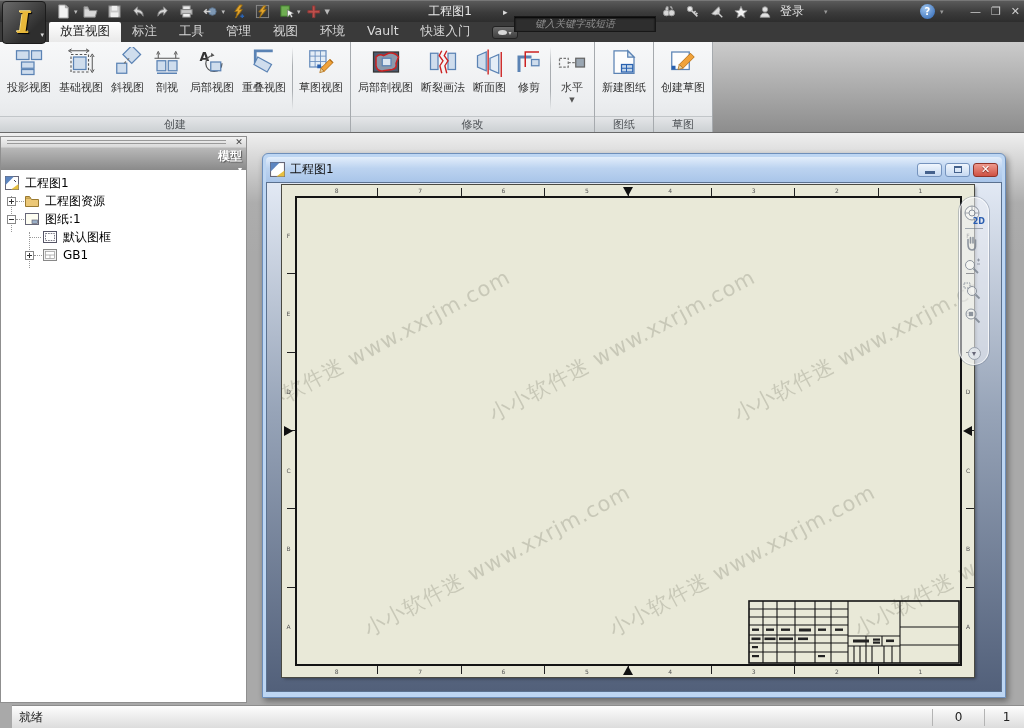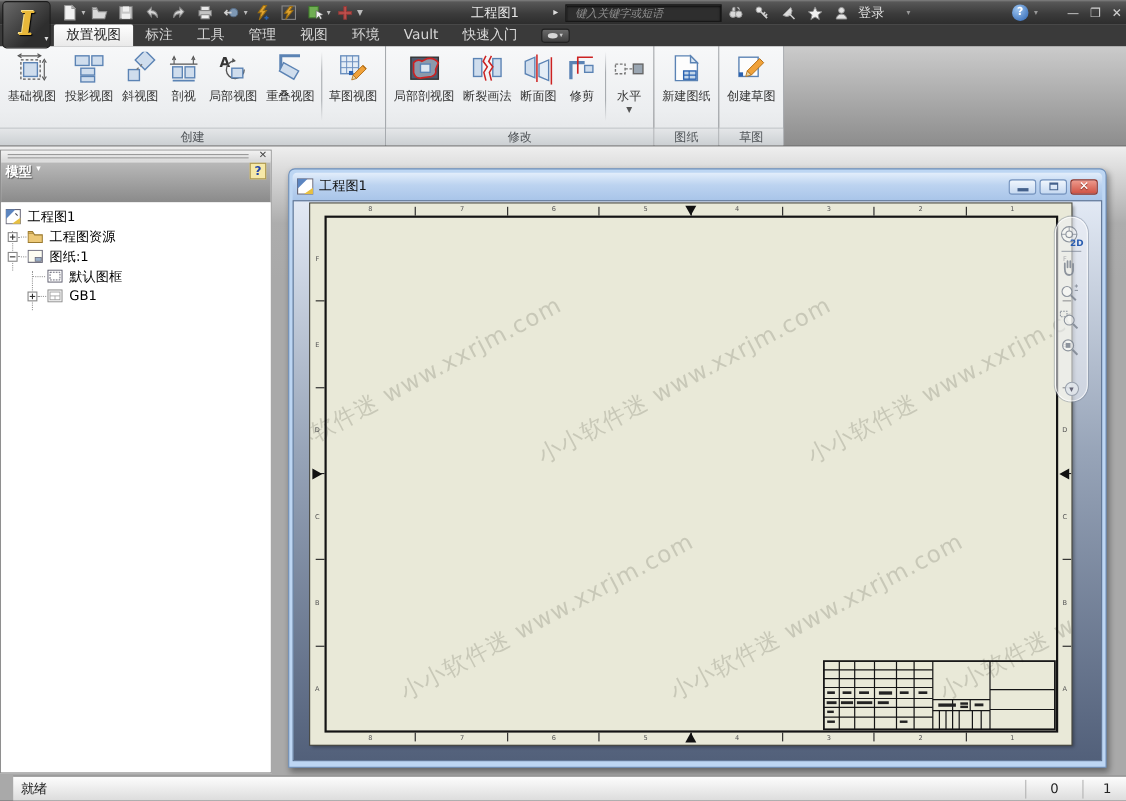--- a/index.html
+++ b/index.html
@@ -16,23 +16,23 @@
     display:flex; align-items:center; justify-content:center; cursor:pointer; }
   #appbtn .ilogo { font-family:"DejaVu Serif","Liberation Serif",serif; font-size:30px; font-weight:bold;
     color:#e8b83a; text-shadow:1px 1px 1px #000, -1px -1px 0 #f8e08a; transform:skewX(-8deg); line-height:1; }
   #appbtn .dd { position:absolute; right:1px; bottom:4px; color:#ddd; font-size:7px; }
   .qat { display:flex; align-items:center; gap:2px; margin-left:52px; }
   .qbtn { width:22px; height:18px; display:flex; align-items:center; justify-content:center; cursor:pointer; border-radius:2px; }
   .qbtn svg { width:15px; height:15px; }
   .qdd { color:#bbb; font-size:7px; margin-left:-2px; }
   #doc-title { position:absolute; left:380px; width:140px; text-align:center; color:#e8e8e8; font-size:12px; }
   .tb-arrow { position:absolute; left:503px; color:#ddd; font-size:9px; }
-  #searchbox { position:absolute; left:514px; top:3px; width:142px; height:16px; background:#2e2e2e;
+  #searchbox { position:absolute; left:514px; top:15px; width:142px; height:16px; background:#2e2e2e;
     border:1px solid #171717; box-shadow:inset 0 1px 2px #000; color:#ddd; font-size:10px; font-style:italic;
-    padding:0 8px; }
+    padding:0 20px;font-family:Liberation Mono, monospace; }
   #searchbox::placeholder { color:#909090; font-style:italic; }
   .tb-icons { position:absolute; left:660px; display:flex; align-items:center; gap:6px; }
   .tb-icons .ic { width:18px; height:16px; display:flex; align-items:center; justify-content:center; cursor:pointer; }
   .tb-icons svg { width:14px; height:14px; }
   #login { color:#e0e0e0; font-size:12px; cursor:pointer; }
   .tb-dd { color:#999; font-size:7px; margin-left:14px; cursor:pointer; }
   #helpwrap { position:absolute; left:920px; display:flex; align-items:center; gap:3px; }
   #helpwrap .hc { width:15px; height:15px; border-radius:50%; background:radial-gradient(circle at 35% 30%,#9cc4f0,#2a62b0);
     color:#fff; font-size:10px; font-weight:bold; text-align:center; line-height:15px; cursor:pointer; }
   #winctl { position:absolute; right:4px; top:0; display:flex; gap:10px; align-items:center; height:22px; }
@@ -67,21 +67,21 @@
   
   #workspace { position:absolute; left:0; top:133px; width:1024px; height:572px;
     background:linear-gradient(#efefef,#adadad 70px,#a9a9a9 120px); }
 
   
   #browser { position:absolute; left:0; top:3px; width:247px; height:567px; background:#fff;
     border:1px solid #8f8f8f; display:flex; flex-direction:column; }
   #grip { height:11px; background:linear-gradient(#f2f2f2,#d9d9d9); display:flex; align-items:center; border-bottom:1px solid #c9c9c9; }
   #grip .lines { flex:1; height:4px; margin:0 6px; border-top:1px solid #9a9a9a; border-bottom:1px solid #9a9a9a; }
   #grip .x { width:14px; color:#444; font-size:9px; line-height:10px; text-align:center; cursor:pointer; }
-  #bheader { height:36px; background:linear-gradient(#b8b8b8,#8a8a8a); display:flex; align-items:flex-start; padding:0 4px; }
+  #bheader { height:22px; background:linear-gradient(#b8b8b8,#8a8a8a); display:flex; align-items:flex-end; padding:0 4px;flex-direction:column; }
   #bheader .ttl { color:#fff; font-weight:bold; font-size:12px; text-shadow:1px 1px 1px #555; cursor:pointer; }
   #bheader .dd { color:#fff; font-size:8px; margin-left:4px; }
   #bheader .help { margin-left:auto; width:15px; height:15px; background:#f6e9a8; border:1px solid #b09a50;
     color:#2244aa; font-weight:bold; font-size:11px; text-align:center; line-height:14px; cursor:pointer; }
   #tree { flex:1; position:relative; background:#fff; font-size:12px; color:#000; padding-top:4px; }
   .trow { position:relative; height:18px; display:flex; align-items:center; cursor:pointer; }
   .trow .tlabel { margin-left:4px; white-space:nowrap; }
   .exp { position:absolute; width:9px; height:9px; background:#fff; border:1px solid #888; z-index:2; }
   .exp::before { content:""; position:absolute; left:1px; top:3px; width:5px; height:1px; background:#333; }
   .exp.plus::after { content:""; position:absolute; left:3px; top:1px; width:1px; height:5px; background:#333; }
@@ -302,35 +302,35 @@
       <span class="dd">▾</span>
     </div>
   </div>
 
   <div id="ribbon">
 
     <div class="rgroup">
       <div class="btns">
         <div class="rbtn">
           <svg viewBox="0 0 24 24">
+              <rect x="2" y="3" width="10" height="7" class="st"></rect>
+              <rect x="14" y="3" width="8" height="7" class="st"></rect>
+              <rect x="6" y="12" width="10" height="5" class="st"></rect>
+              <rect x="6" y="18" width="10" height="4" class="st"></rect>
+            </svg>
+          <span class="lbl">投影视图</span>
+        </div>
+        <div class="rbtn">
+          <svg viewBox="0 0 24 24">
               <path d="M3,3 h15 M16,1.5 l2.5,1.5 -2.5,1.5 M4.5,1.5 L2,3 l2.5,1.5" stroke="#555" fill="none" stroke-width="0.8"></path>
               <rect x="4" y="6" width="14" height="14" fill="none" stroke="#555" stroke-width="0.9" stroke-dasharray="2 1.5"></rect>
               <rect x="6" y="8" width="10" height="10" class="st" stroke-width="1"></rect>
               <path d="M21,7 v12 M19.5,8 L21,5.5 l1.5,2.5 M19.5,18 L21,20.5 l1.5,-2.5" stroke="#555" fill="none" stroke-width="0.8"></path>
             </svg>
           <span class="lbl">基础视图</span>
-        </div>
-        <div class="rbtn">
-          <svg viewBox="0 0 24 24">
-              <rect x="2" y="3" width="10" height="7" class="st"></rect>
-              <rect x="14" y="3" width="8" height="7" class="st"></rect>
-              <rect x="6" y="12" width="10" height="5" class="st"></rect>
-              <rect x="6" y="18" width="10" height="4" class="st"></rect>
-            </svg>
-          <span class="lbl">投影视图</span>
         </div>
         <div class="rbtn">
           <svg viewBox="0 0 24 24">
               <rect x="10" y="1" width="10" height="10" transform="rotate(45 15 6)" class="st"></rect>
               <rect x="3" y="13" width="8" height="8" class="st"></rect>
               <path d="M9,13 L13,9" stroke="#777" stroke-dasharray="2 1.5" fill="none"></path>
             </svg>
           <span class="lbl">斜视图</span>
         </div>
         <div class="rbtn">

